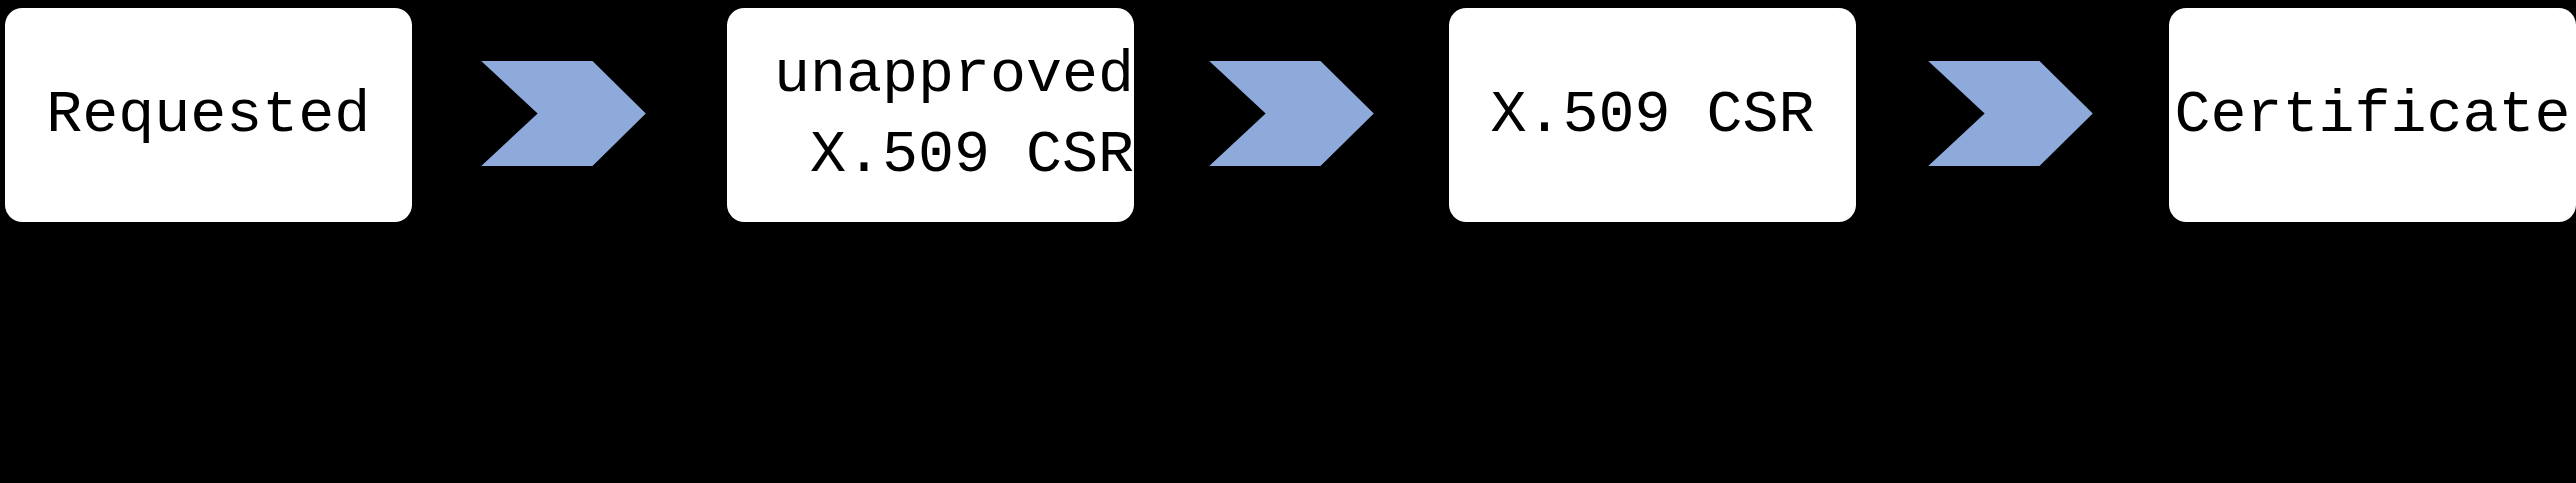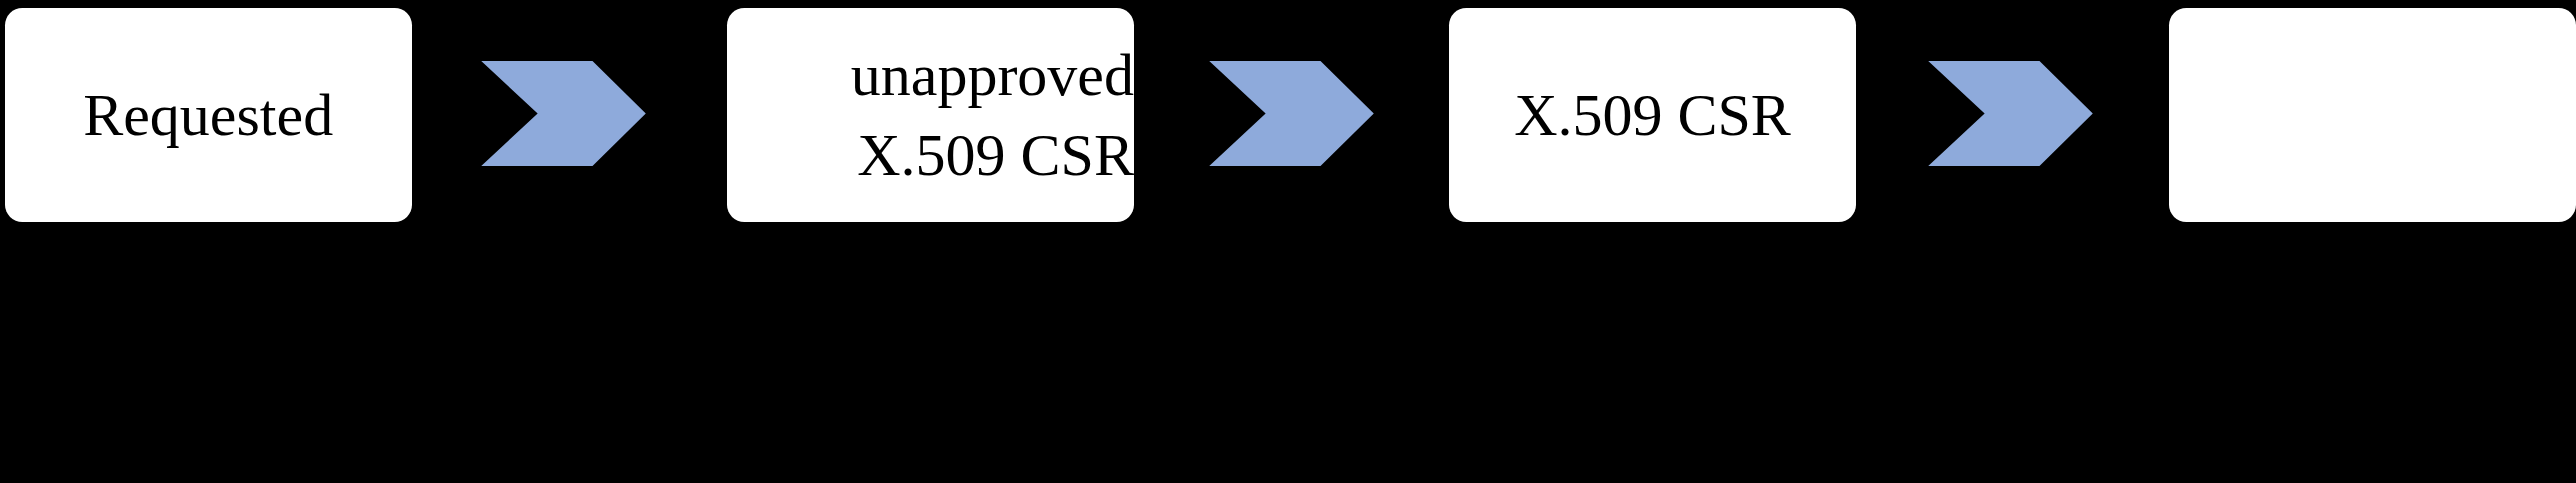--- a/index.html
+++ b/index.html
@@ -6,21 +6,21 @@
     margin: 0;
     padding: 0;
     background: #000000;
   }
   .canvas {
     position: relative;
     width: 2576px;
     height: 484px;
     background: #000000;
     overflow: hidden;
-    font-family: Liberation Serif, serif;
+    font-family: Liberation Mono, monospace;
   }
   .step-box {
     position: absolute;
     top: 7.9px;
     width: 407px;
     height: 214px;
     background: #ffffff;
     border-radius: 17.3px;
     display: flex;
     flex-direction: column;
@@ -73,16 +73,17 @@
 
   <div class="step-box box-3">
     <span class="line">X.509 CSR</span>
   </div>
 
   <svg class="chevron chevron-3" viewBox="0 0 210 134">
     <polygon points="0,0 142,0 210,67 142,134 0,134 72,67" fill="#8EAADB"></polygon>
   </svg>
 
   <div class="step-box box-4">
+    <span class="line">Certificate</span>
   </div>
 
 </div>
 
 
 </body></html>

